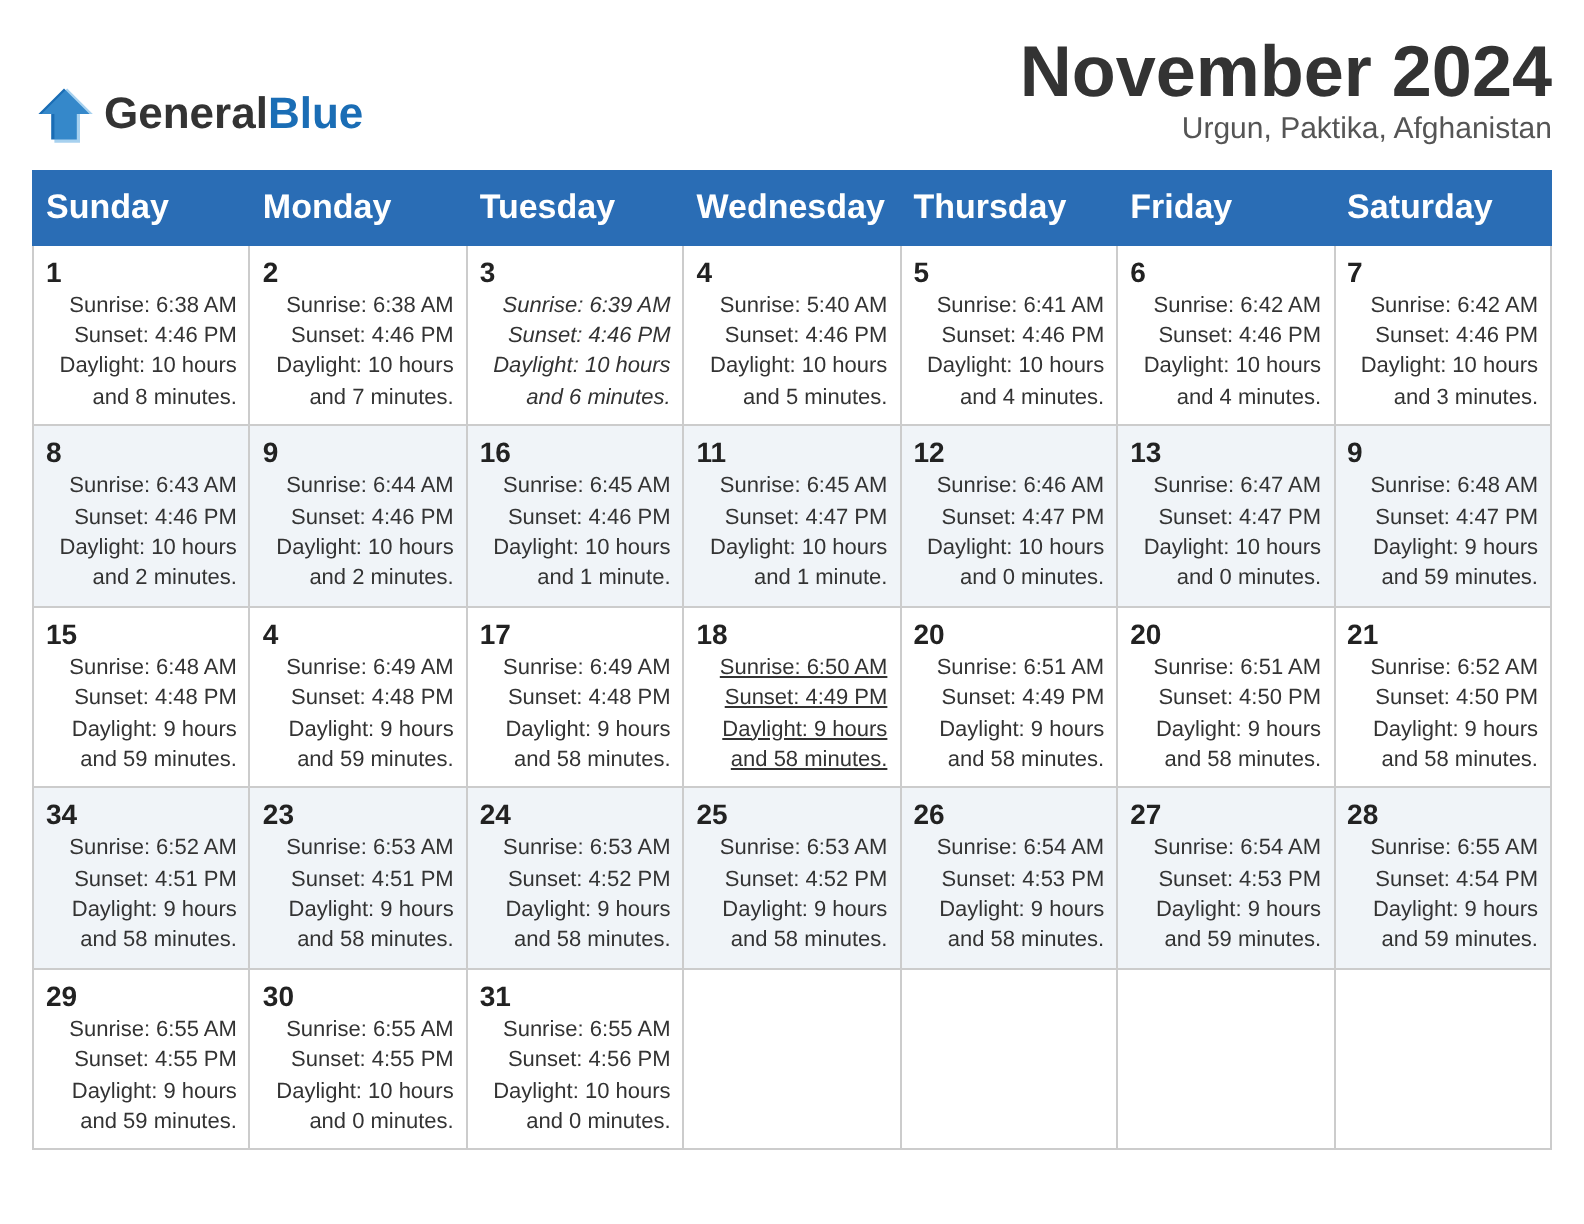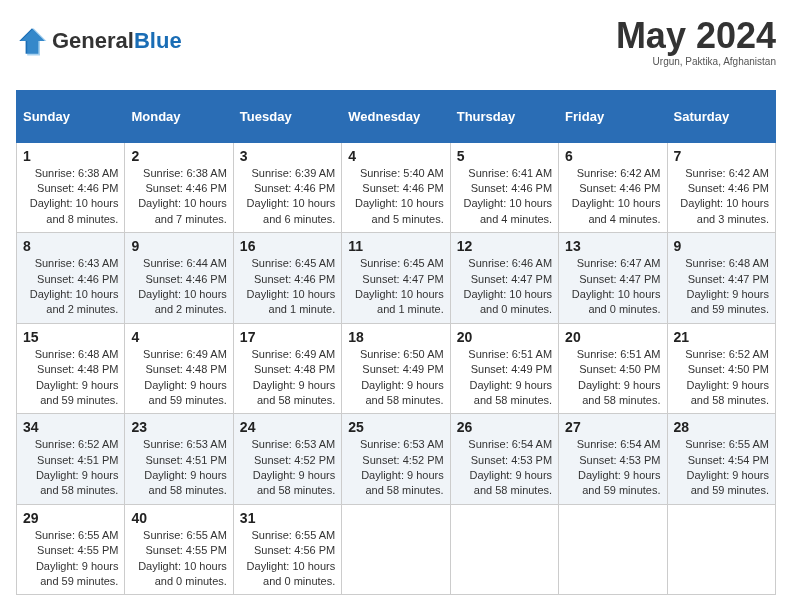--- a/index.html
+++ b/index.html
@@ -6,22 +6,22 @@
     body {
       font-family: Arial, sans-serif;
       background: #fff;
       width: 792px;
       min-height: 612px;
       padding: 16px;
     }
     .header {
       display: flex;
       justify-content: space-between;
-      align-items: center;
-      margin-bottom: 23px;
+      align-items: flex-end;
+      margin-bottom: 12px;
     }
     .logo {
       display: flex;
       align-items: center;
     }
     .logo-text {
       font-size: 22px;
       font-weight: bold;
       line-height: 1.1;
     }
@@ -35,34 +35,34 @@
     .title-block {
       text-align: right;
     }
     .month-title {
       font-size: 36px;
       font-weight: bold;
       color: #333;
       line-height: 1.1;
     }
     .subtitle {
-      font-size: 10px;
+      font-size: 15px;
       color: #555;
     }
     table {
       width: 100%;
       border-collapse: collapse;
       font-size: 11px;
     }
     thead tr th {
       background: #2a6db5;
       color: #fff;
       text-align: left;
-      padding: 18px 6px;
-      font-size: 13px;
+      padding: 8px 6px;
+      font-size: 17px;
       font-weight: bold;
       border: 1px solid #2a6db5;
     }
     tbody tr td {
       vertical-align: top;
       padding: 5px 6px;
       border: 1px solid #ccc;
       min-height: 70px;
       height: 90px;
       width: 14.28%;
@@ -99,21 +99,21 @@
       <polygon points="20,4 36,20 28,20 28,36 12,36 12,20 4,20" fill="#1a6db5"></polygon>
       <polygon points="22,4 38,20 30,20 30,38 14,38 14,20 6,20" fill="#4fa3e0" opacity="0.5"></polygon>
     </svg>
     <div>
       <div class="logo-text">
         <span class="logo-general">General</span><span class="logo-blue">Blue</span>
       </div>
     </div>
   </div>
   <div class="title-block">
-    <div class="month-title">May 2024</div>
+    <div class="month-title">November 2024</div>
     <div class="subtitle">Urgun, Paktika, Afghanistan</div>
   </div>
 </div>
 
 <table>
   <thead>
     <tr>
     <th>Sunday</th>
         <th>Monday</th>
         <th>Tuesday</th>
@@ -132,21 +132,21 @@
 Daylight: 10 hours and 8 minutes.</div>
         </td>
         <td>
           <span class="day-num">2</span>
           <div class="day-info" style="white-space: pre-line;">Sunrise: 6:38 AM
 Sunset: 4:46 PM
 Daylight: 10 hours and 7 minutes.</div>
         </td>
         <td>
           <span class="day-num">3</span>
-          <div class="day-info" style="white-space: pre-line;">Sunrise: 6:39 AM
+          <div class="day-info" style="white-space: pre-line; font-style: italic;">Sunrise: 6:39 AM
 Sunset: 4:46 PM
 Daylight: 10 hours and 6 minutes.</div>
         </td>
         <td>
           <span class="day-num">4</span>
           <div class="day-info" style="white-space: pre-line;">Sunrise: 5:40 AM
 Sunset: 4:46 PM
 Daylight: 10 hours and 5 minutes.</div>
         </td>
         <td>
@@ -226,21 +226,21 @@
 Daylight: 9 hours and 59 minutes.</div>
         </td>
         <td>
           <span class="day-num">17</span>
           <div class="day-info" style="white-space: pre-line;">Sunrise: 6:49 AM
 Sunset: 4:48 PM
 Daylight: 9 hours and 58 minutes.</div>
         </td>
         <td>
           <span class="day-num">18</span>
-          <div class="day-info" style="white-space: pre-line;">Sunrise: 6:50 AM
+          <div class="day-info" style="white-space: pre-line; text-decoration: underline;">Sunrise: 6:50 AM
 Sunset: 4:49 PM
 Daylight: 9 hours and 58 minutes.</div>
         </td>
         <td>
           <span class="day-num">20</span>
           <div class="day-info" style="white-space: pre-line;">Sunrise: 6:51 AM
 Sunset: 4:49 PM
 Daylight: 9 hours and 58 minutes.</div>
         </td>
         <td>
@@ -301,21 +301,21 @@
         </td>
       </tr>
       <tr>
         <td>
           <span class="day-num">29</span>
           <div class="day-info" style="white-space: pre-line;">Sunrise: 6:55 AM
 Sunset: 4:55 PM
 Daylight: 9 hours and 59 minutes.</div>
         </td>
         <td>
-          <span class="day-num">40</span>
+          <span class="day-num">30</span>
           <div class="day-info" style="white-space: pre-line;">Sunrise: 6:55 AM
 Sunset: 4:55 PM
 Daylight: 10 hours and 0 minutes.</div>
         </td>
         <td>
           <span class="day-num">31</span>
           <div class="day-info" style="white-space: pre-line;">Sunrise: 6:55 AM
 Sunset: 4:56 PM
 Daylight: 10 hours and 0 minutes.</div>
         </td>

